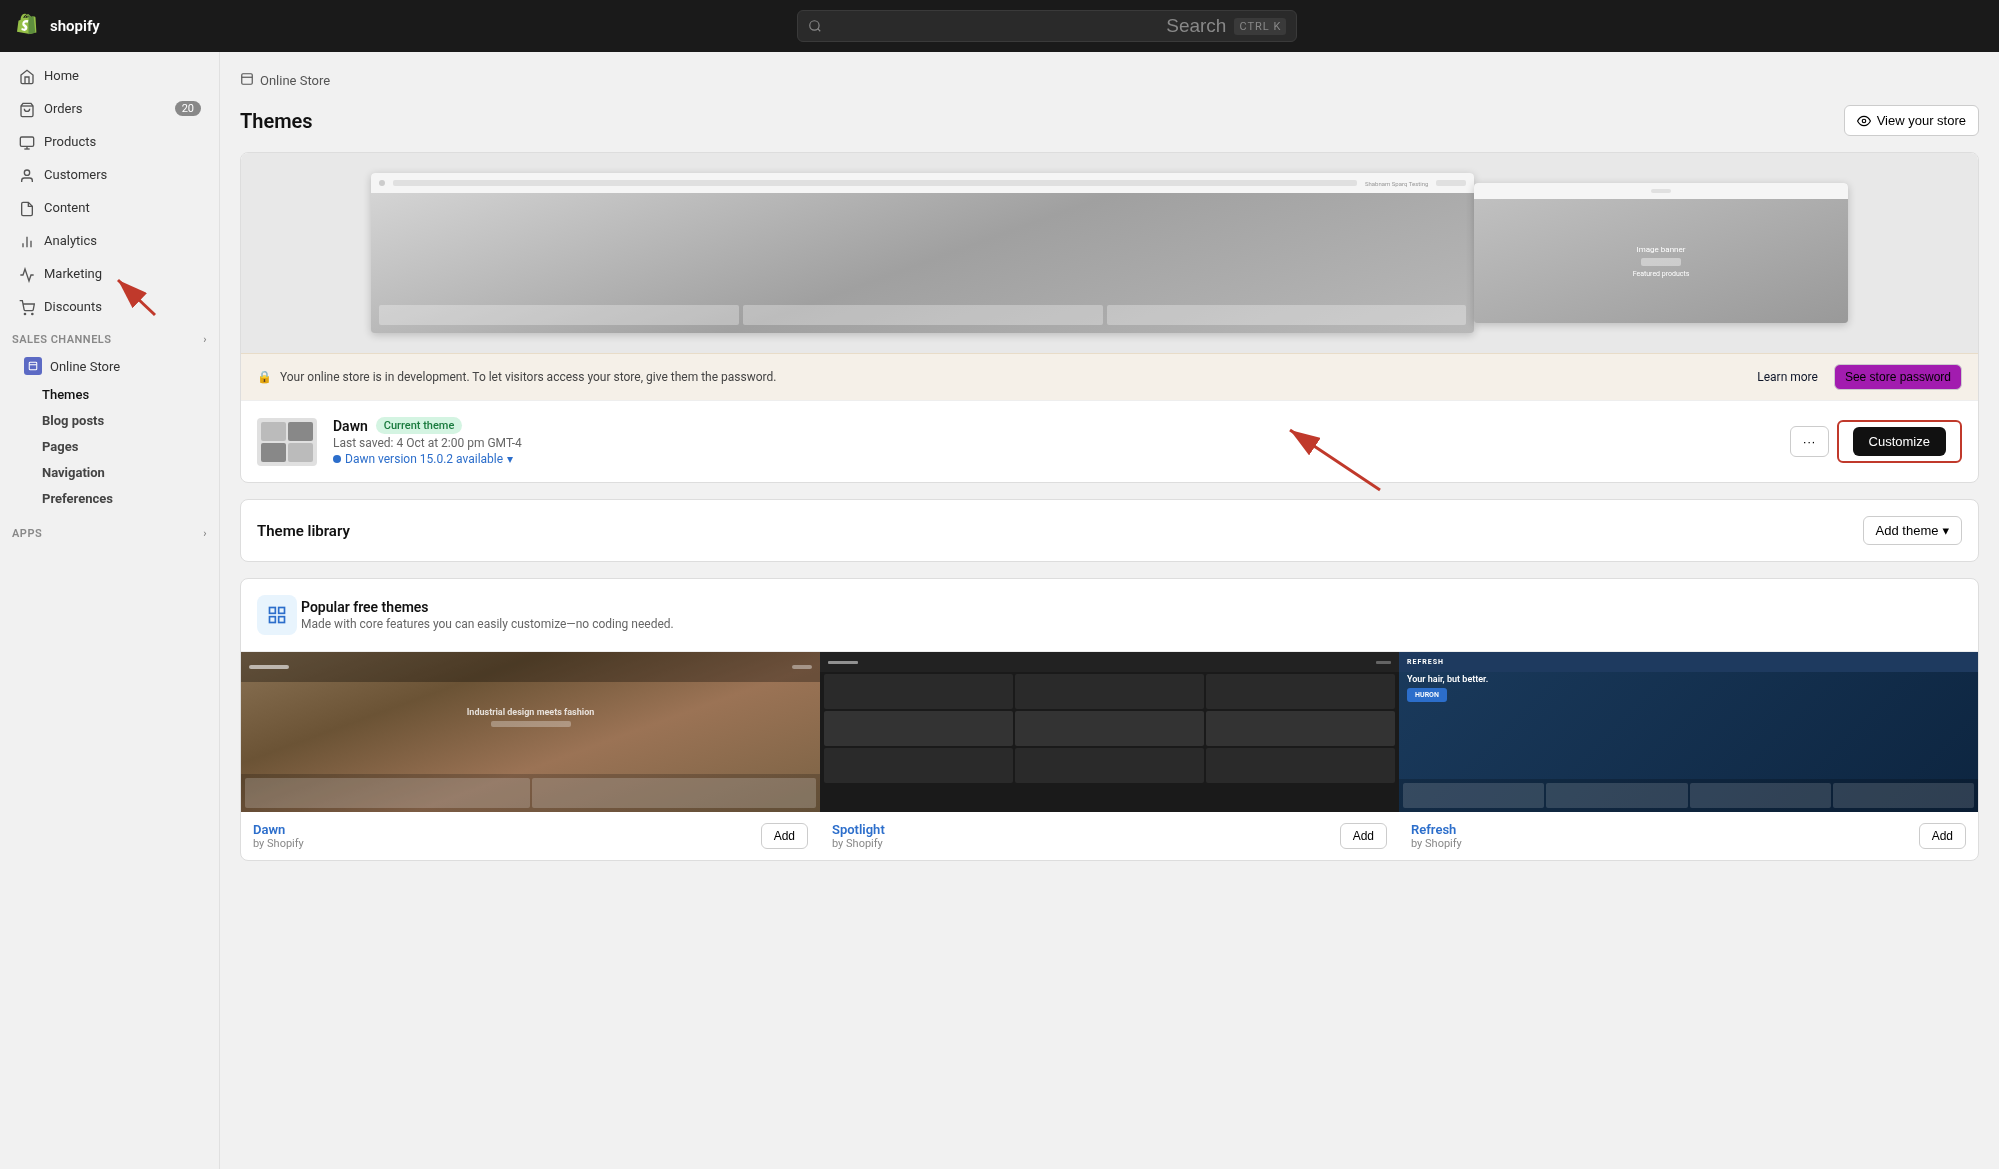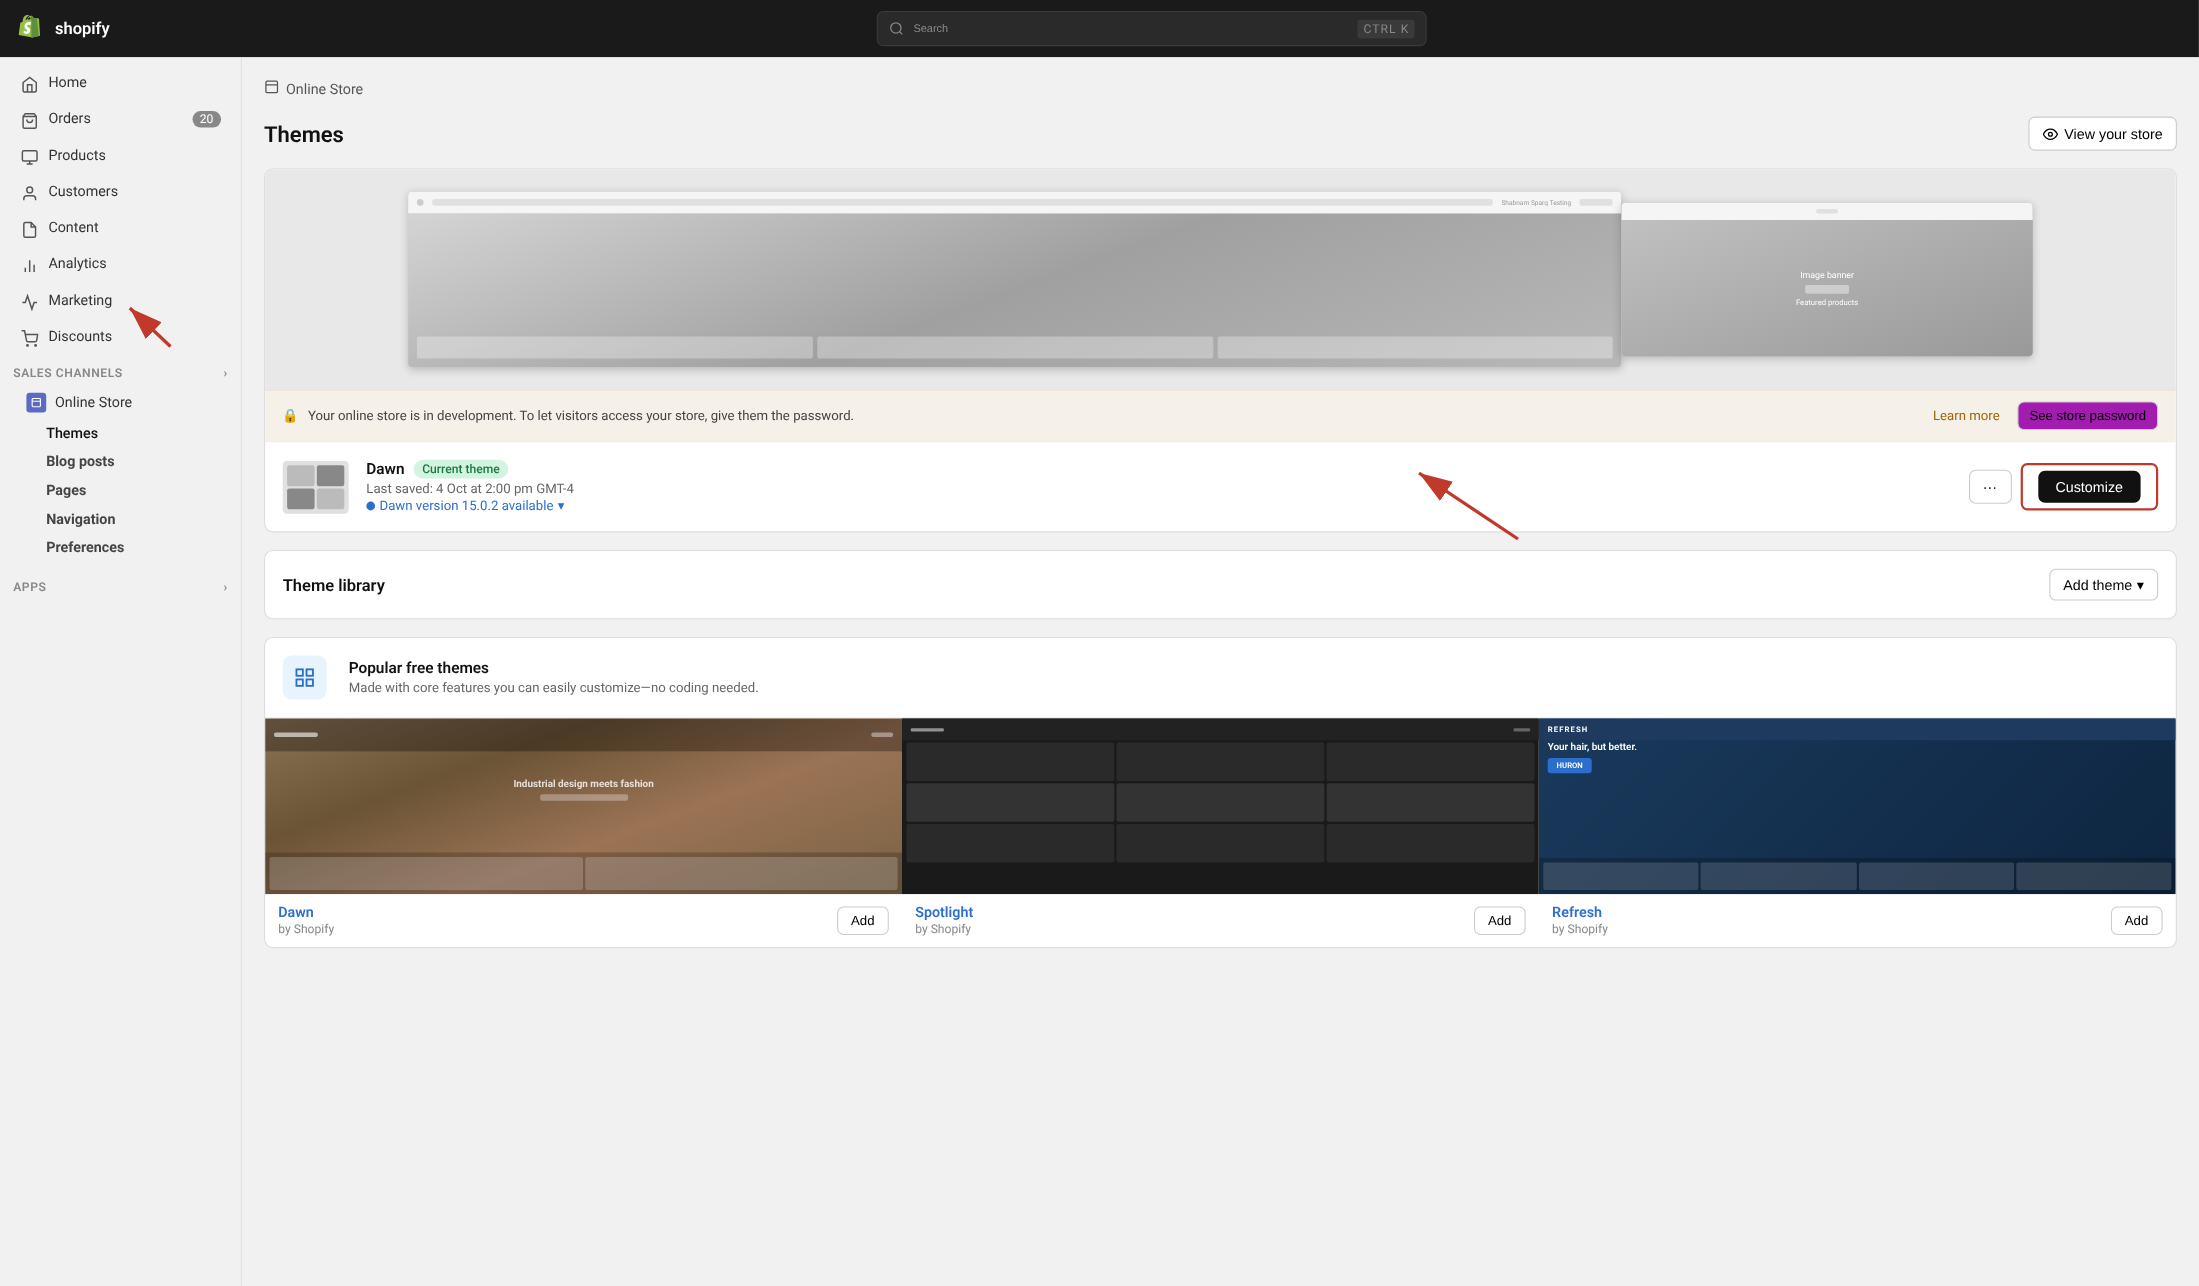--- a/index.html
+++ b/index.html
@@ -3,21 +3,21 @@
   <meta charset="utf-8">
   <style>
     * { margin: 0; padding: 0; box-sizing: border-box; }
     body { font-family: -apple-system, BlinkMacSystemFont, 'Segoe UI', Roboto, sans-serif; background: #f1f1f1; display: flex; flex-direction: column; height: 100vh; overflow: hidden; font-size: 13px; }
 
     
     .topbar { background: #1a1a1a; height: 52px; display: flex; align-items: center; padding: 0 16px; gap: 12px; flex-shrink: 0; }
     .shopify-logo { display: flex; align-items: center; gap: 6px; color: #fff; font-size: 15px; font-weight: 600; }
     .shopify-logo svg { width: 28px; height: 28px; }
     .search-bar { flex: 1; max-width: 500px; margin: 0 auto; display: flex; align-items: center; background: #2a2a2a; border-radius: 6px; padding: 0 10px; height: 32px; gap: 8px; border: 1px solid #3a3a3a; }
-    .search-bar input { background: transparent; border: none; outline: none; color: #22c55e; font-size: 10px; flex: 1; }
+    .search-bar input { background: transparent; border: none; outline: none; color: #22c55e; font-size: 19px; flex: 1; text-align: right; }
     .search-bar input::placeholder { color: #888; }
     .search-shortcut { color: #888; font-size: 11px; background: #3a3a3a; padding: 2px 5px; border-radius: 3px; letter-spacing: 1px; }
 
     
     .layout { display: flex; flex: 1; overflow: hidden; }
 
     
     .sidebar { width: 220px; background: #f1f1f1; border-right: 1px solid #e0e0e0; overflow-y: auto; flex-shrink: 0; padding: 8px 0; }
     .sidebar-item { display: flex; align-items: flex-start; gap: 8px; padding: 7px 12px; cursor: pointer; color: #333; border-radius: 6px; margin: 1px 6px; font-size: 13px; }
     .sidebar-item .icon { width: 18px; height: 18px; display: flex; align-items: center; justify-content: center; flex-shrink: 0; color: #555; }
@@ -45,21 +45,21 @@
     .preview-toolbar-dot { width: 6px; height: 6px; border-radius: 50%; background: #ccc; }
     .preview-content { background: #e0e0e0; height: calc(100% - 20px); display: flex; align-items: center; justify-content: center; overflow: hidden; }
     .preview-img-mock { width: 100%; height: 100%; background: linear-gradient(160deg, #c8c8c8 0%, #a8a8a8 50%, #b8b8b8 100%); }
     .preview-mobile-toolbar { background: #f5f5f5; height: 16px; display: flex; align-items: center; padding: 0 6px; }
     .preview-mobile-content { background: #ccc; height: calc(100% - 16px); }
 
     
     .password-banner { background: #f5f0e8; border-top: 1px solid #e8dcc8; padding: 10px 16px; display: flex; align-items: center; gap: 8px; font-size: 12px; color: #444; }
     .password-banner .lock-icon { color: #888; }
     .password-banner .spacer { flex: 1; }
-    .learn-more-link { color: #a16207; cursor: pointer; text-decoration: none; margin-right: 8px; }
+    .learn-more-link { color: #0f172a; cursor: pointer; text-decoration: none; margin-right: 8px; }
     .see-password-btn { background: #a21caf; border: 1px solid #ccc; border-radius: 6px; padding: 5px 10px; font-size: 12px; cursor: pointer; }
 
     
     .theme-info-row { padding: 16px; display: flex; align-items: center; gap: 16px; }
     .theme-thumbnail { width: 60px; height: 48px; background: #e0e0e0; border-radius: 4px; flex-shrink: 0; display: grid; grid-template-columns: 1fr 1fr; gap: 2px; padding: 4px; }
     .thumb-block { background: #bbb; border-radius: 2px; }
     .thumb-block.dark { background: #888; }
     .theme-meta { flex: 1; }
     .theme-name { font-size: 14px; font-weight: 600; color: #111; display: flex; align-items: center; gap: 8px; }
     .current-theme-badge { background: #d4f4e2; color: #1a7a3e; font-size: 11px; padding: 2px 8px; border-radius: 10px; font-weight: 500; }
@@ -72,21 +72,21 @@
 
     
     .section-header { padding: 16px; display: flex; align-items: center; justify-content: space-between; }
     .section-title { font-size: 15px; font-weight: 600; color: #111; }
     .add-theme-btn { background: #fff; border: 1px solid #ccc; border-radius: 6px; padding: 6px 12px; font-size: 13px; cursor: pointer; display: flex; align-items: center; gap: 4px; }
 
     .empty-library { padding: 32px 16px; text-align: center; color: #888; font-size: 13px; border-top: 1px solid #eee; }
 
     
     .popular-themes-card { background: #fff; border-radius: 8px; border: 1px solid #ddd; overflow: hidden; margin-bottom: 16px; }
-    .popular-header { padding: 16px; display: flex; align-items: center; gap: 20px; }
+    .popular-header { padding: 16px; display: flex; align-items: center; gap: 4px; }
     .popular-icon { width: 40px; height: 40px; background: #e8f4fd; border-radius: 8px; display: flex; align-items: center; justify-content: center; color: #2c6ecb; font-size: 18px; }
     .popular-title { font-size: 14px; font-weight: 600; color: #111; }
     .popular-sub { font-size: 12px; color: #666; margin-top: 2px; }
     .themes-grid { display: grid; grid-template-columns: repeat(3, 1fr); gap: 0; }
     .theme-card { border-top: 1px solid #eee; }
     .theme-card-img { height: 160px; overflow: hidden; }
     .theme-card-img-mock { width: 100%; height: 100%; }
     .dawn-mock { background: linear-gradient(135deg, #8B7355 0%, #6B5335 40%, #9B7355 100%); }
     .spotlight-mock { background: linear-gradient(135deg, #2c2c2c 0%, #1a1a1a 40%, #3a3a3a 100%); }
     .refresh-mock { background: linear-gradient(135deg, #1a3a5c 0%, #0d2540 40%, #2a4a6c 100%); }

